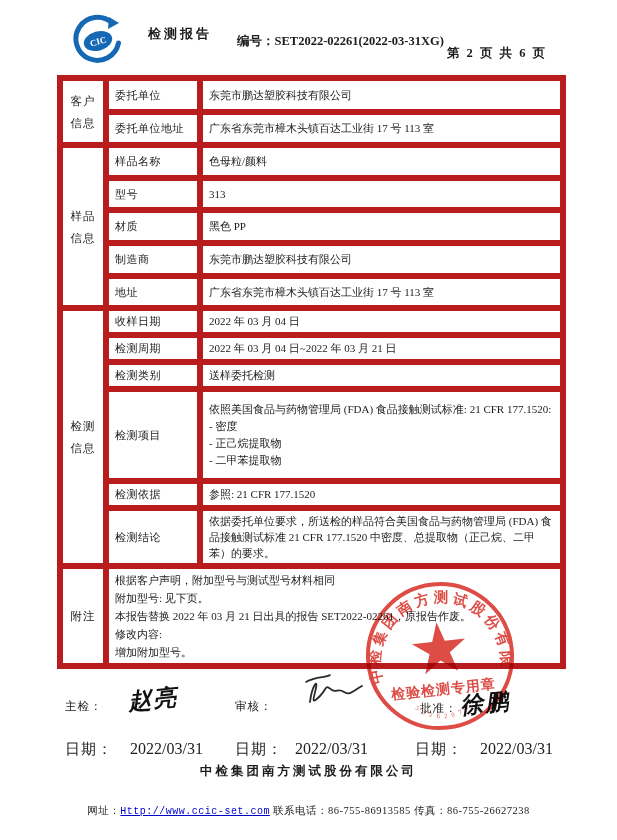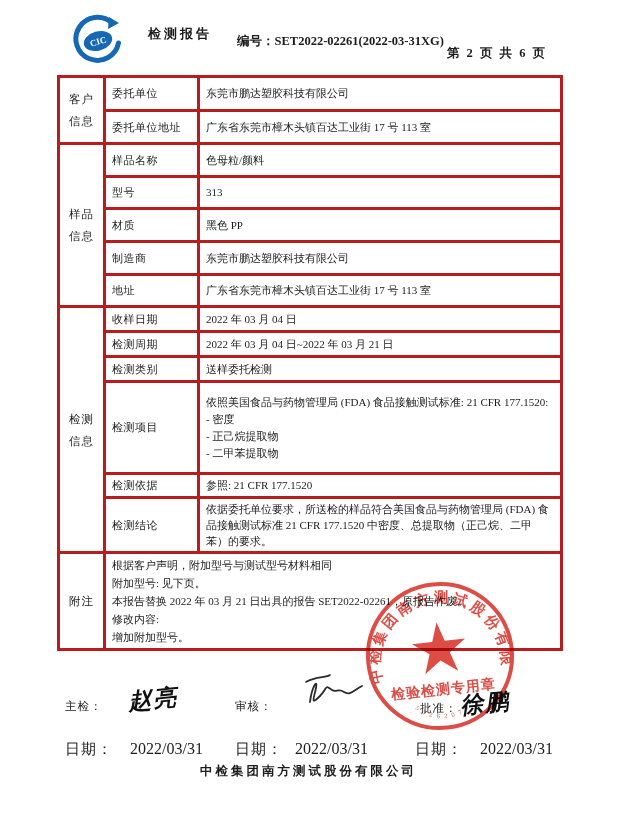--- a/index.html
+++ b/index.html
@@ -9,21 +9,21 @@
   
   .hdr{position:absolute;left:57px;top:12px;width:503px;height:54px;}
   .logo{position:absolute;left:2px;top:2px;}
   .hdr-title{position:absolute;left:91px;top:13px;font-size:13px;font-weight:bold;letter-spacing:3px;}
   .hdr-no{position:absolute;left:180px;top:21px;font-size:12.5px;font-weight:bold;}
   .hdr-page{position:absolute;right:13px;top:21px;font-size:12.5px;font-weight:bold;letter-spacing:2px;margin-top:12px;}
 
   
   table.report{position:absolute;left:57px;top:75px;width:503px;border-collapse:collapse;
                table-layout:fixed;font-size:11px;}
-  table.report td{border:3px solid #b91c1c;vertical-align:middle;padding:2px 6px;}
+  table.report td{border:6px solid #b91c1c;vertical-align:middle;padding:2px 6px;}
   td.sec{text-align:center;white-space:pre-line;font-size:11.5px;line-height:22px;letter-spacing:1px;padding:2px 2px;}
   td.lbl{padding-left:9px;letter-spacing:0.5px;}
   td.val{padding-left:12px;white-space:pre-line;line-height:17px;}
   td.notes{line-height:18px;}
 
   
   .sig-label{position:absolute;font-size:11.5px;letter-spacing:1px;}
   .sig-name{position:absolute;font-size:23px;font-style:italic;font-weight:bold;
             transform:rotate(-6deg);letter-spacing:2px;color:#111;}
   .date-label{position:absolute;font-size:15px;letter-spacing:1px;}
@@ -173,14 +173,19 @@
       <textPath href="#arcTop" startOffset="0" textLength="250" lengthAdjust="spacing">中检集团南方测试股份有限公司</textPath>
     </text>
     <polygon fill="#d9342c" points="78,44 84.3,63.3 104.7,63.3 88.2,75.2 94.5,94.6 78,82.6 61.5,94.6 67.8,75.2 51.3,63.3 71.7,63.3"></polygon>
     <text x="78" y="116" text-anchor="middle" font-size="14" font-weight="bold" fill="#d9342c" font-family="Liberation Serif, serif" letter-spacing="1">检验检测专用章</text>
     <text font-size="6.5" fill="#d9342c" font-family="Liberation Serif, serif">
       <textPath href="#arcBot" startOffset="4" textLength="58" lengthAdjust="spacing">53262070</textPath>
     </text>
   </svg>
 
   <div class="ft-company">中检集团南方测试股份有限公司</div>
+  <div class="ft-line ft-web">
+    <span>网址：</span><a class="ft-link" href="#">Http://www.ccic-set.com</a>
+    <span>联系电话：</span><span>86-755-86913585</span>
+    <span>传真：</span><span>86-755-26627238</span>
+  </div>
 
 </div>
 
 </body></html>

